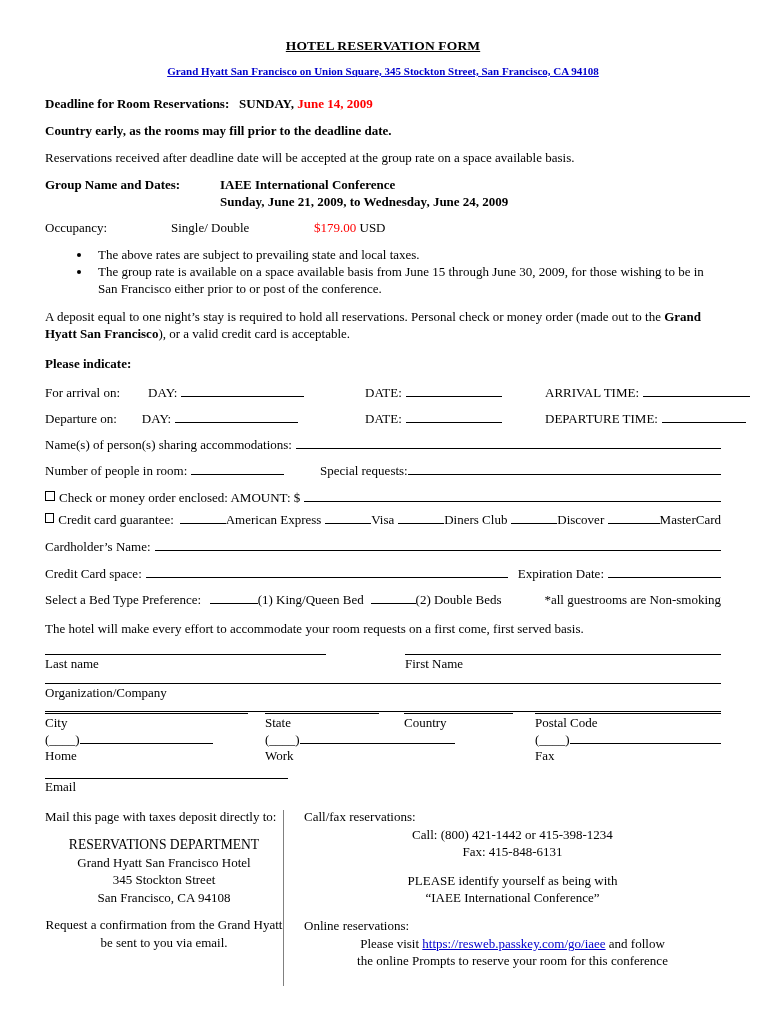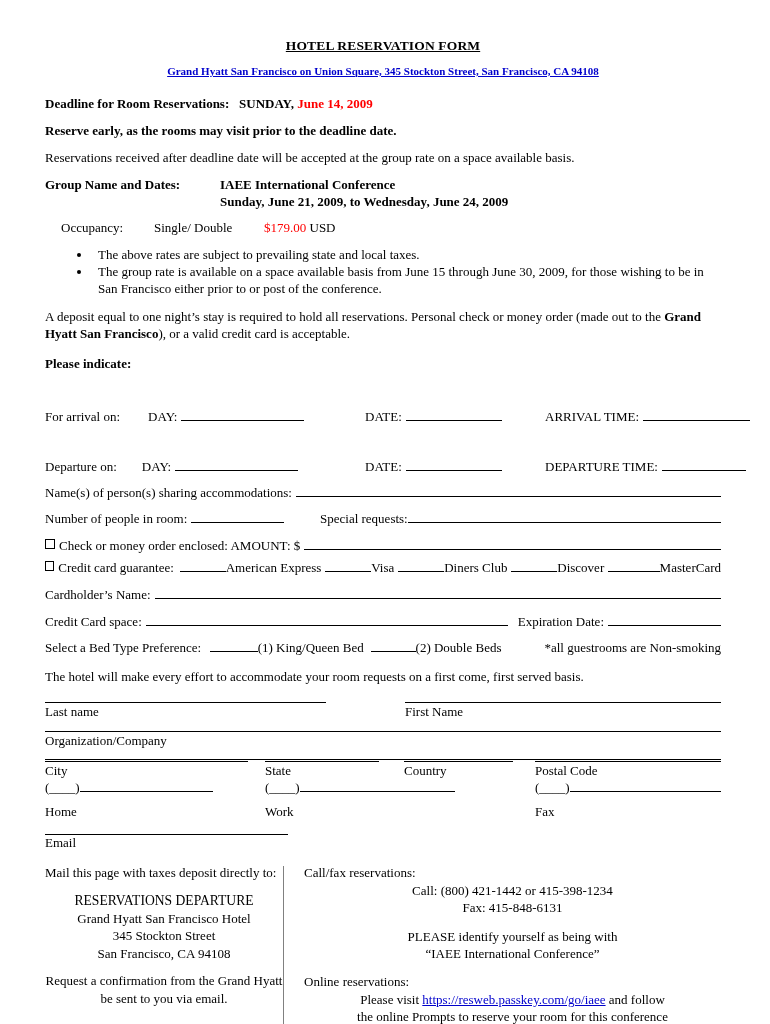--- a/index.html
+++ b/index.html
@@ -65,22 +65,23 @@
   }
   .grouprow .lbl {
     font-weight: bold;
     width: 175px;
     flex: 0 0 175px;
   }
   .grouprow .val { font-weight: bold; font-family: Liberation Serif, serif; }
 
   .occrow {
     display: flex;
-    margin: 0 0 10px 16px;
+    margin: 0 0 10px 0;
     line-height: 1.30;
+    gap: 33px;
   }
   .occrow .c1 { width: 93px; flex: 0 0 93px; }
   .occrow .c2 { width: 110px; flex: 0 0 110px; }
 
   
   ul.bullets {
     margin: 0 0 10px 0;
     padding-left: 47px;
     list-style: disc;
   }
@@ -108,21 +109,21 @@
     height: 0.85em;
     margin-left: 4px;
   }
 
   .w-day   { width: 123px; }
   .w-date  { width: 96px; }
   .w-arr   { width: 107px; }
   .w-dep   { width: 84px; }
 
   .col-a { width: 320px; flex: 0 0 320px; }
-  .col-b { width: 180px; flex: 0 0 180px; margin-top: 24px; }
+  .col-b { width: 180px; flex: 0 0 180px; }
 
   .fullrule { flex: 1 1 auto; }
   .blank-md { display:inline-block; border-bottom:1px solid #000; width: 50px; height: 0.85em; }
 
   .cbox {
     display: inline-block;
     width: 8px;
     height: 8px;
     border: 1px solid #000;
     margin-right: 4px;
@@ -150,21 +151,21 @@
     border-top: 1px solid #000;
     width: 676px;
     height: 0;
     margin-bottom: 1px;
   }
   .label-left { margin-bottom: 11px; line-height: 1.2; }
 
   .phone-row {
     display: flex;
     line-height: 1.25;
-    margin-bottom: 8px;
+    margin-bottom: 0px;
   }
   .phone-cell { display: flex; align-items: baseline; }
 
   
   .bottom {
     position: relative;
     margin-top: 14px;
     display: flex;
   }
   .vdiv {
@@ -194,21 +195,21 @@
 
   <div class="title">HOTEL RESERVATION FORM</div>
   <div class="subtitle-link">Grand Hyatt San Francisco on Union Square, 345 Stockton Street, San Francisco, CA 94108</div>
 
   <div class="bold-line">
     <span>Deadline for Room Reservations:</span>&nbsp;&nbsp;
     <span>SUNDAY,</span>
     <span class="red">June 14, 2009</span>
   </div>
 
-  <div class="bold-line">Reserve early, as the rooms may visit prior to the deadline date.</div>
+  <div class="bold-line">Country early, as the rooms may fill prior to the deadline date.</div>
 
   <div class="para">Reservations received after deadline date will be accepted at the group rate on a space available basis.</div>
 
   <div class="grouprow">
     <div class="lbl">Group Name and Dates:</div>
     <div>
       <div class="val">IAEE International Conference</div>
       <div class="val">Sunday, June 21, 2009, to Wednesday, June 24, 2009</div>
     </div>
   </div>
@@ -387,21 +388,21 @@
     <div class="seg-line" style="width:243px"></div>
     <div class="label-left" style="margin-bottom:0">Email</div>
   </div>
 
   <div class="bottom">
     <div class="vdiv"></div>
 
     <div class="bcol-left">
       <div class="bl-line">Mail this page with taxes deposit directly to:</div>
       <div class="indent-blk center">
-        <div class="bl-line" style="font-size:13.6px">RESERVATIONS DEPARTURE</div>
+        <div class="bl-line" style="font-size:13.6px">RESERVATIONS DEPARTMENT</div>
         <div class="bl-line">Grand Hyatt San Francisco Hotel</div>
         <div class="bl-line">345 Stockton Street</div>
         <div class="bl-line">San Francisco, CA  94108</div>
       </div>
       <div class="indent-blk center">
         <div class="bl-line">Request a confirmation from the Grand Hyatt</div>
         <div class="bl-line">be sent to you via email.</div>
       </div>
     </div>
 

